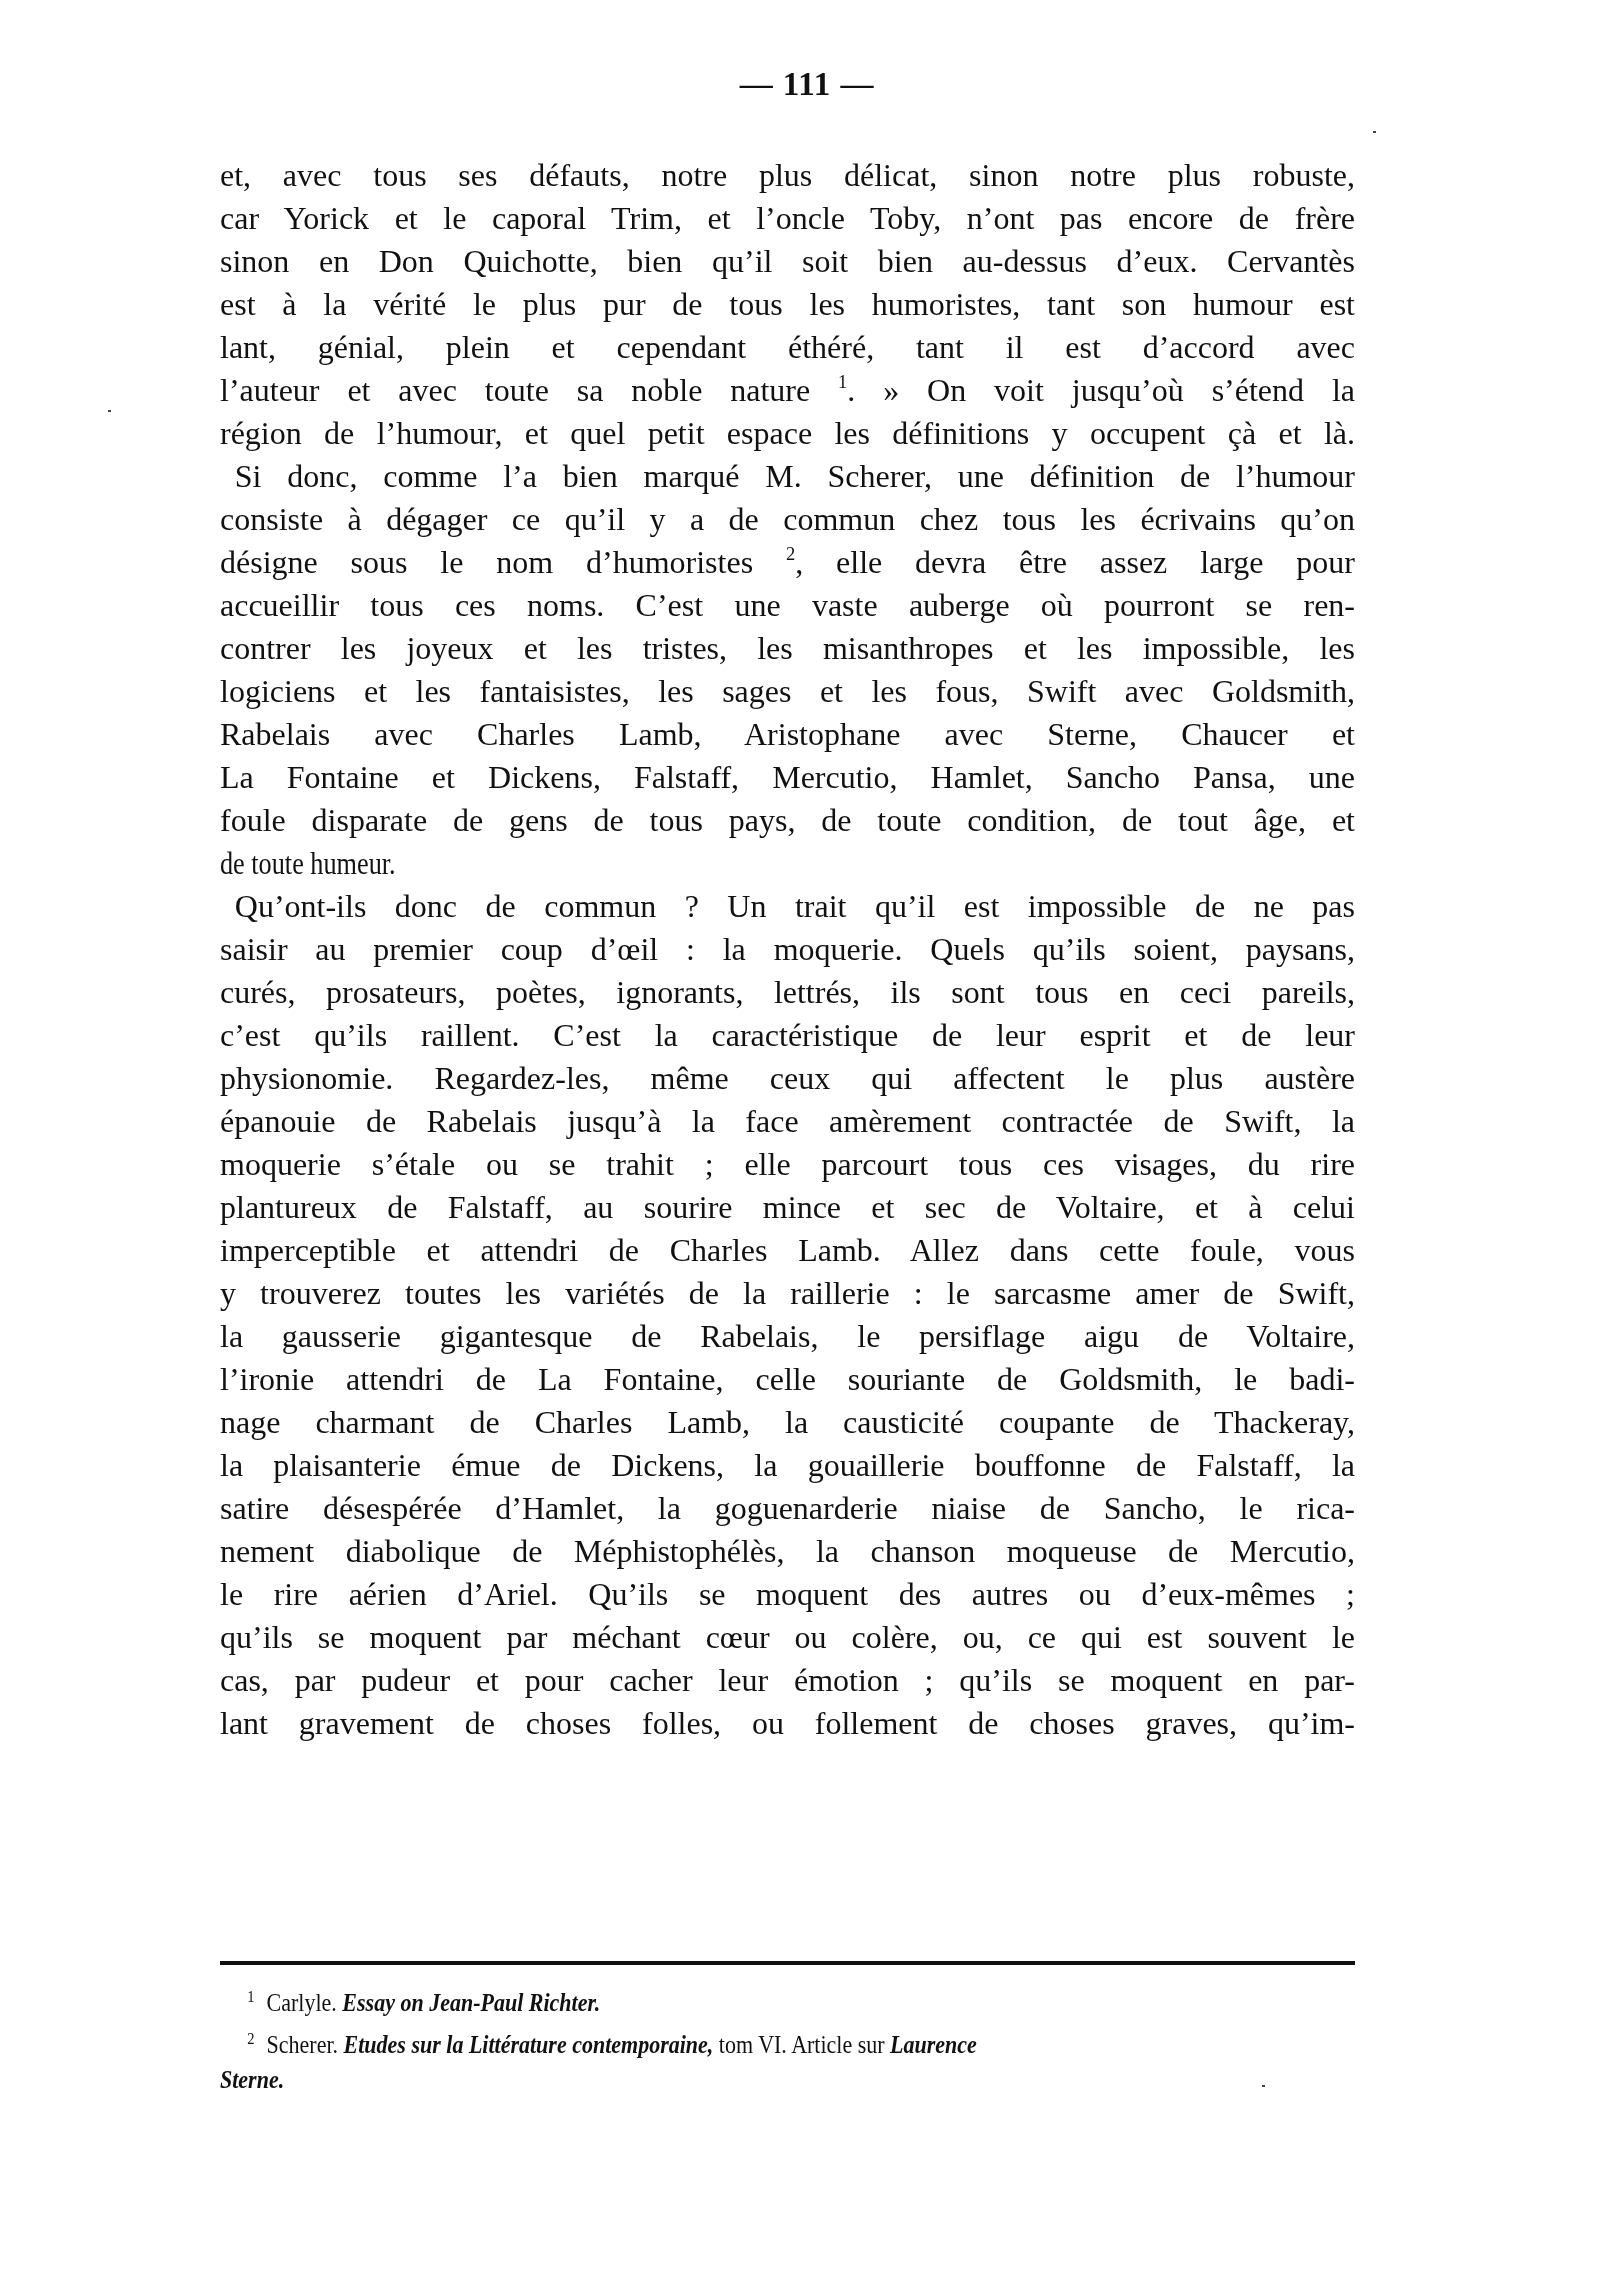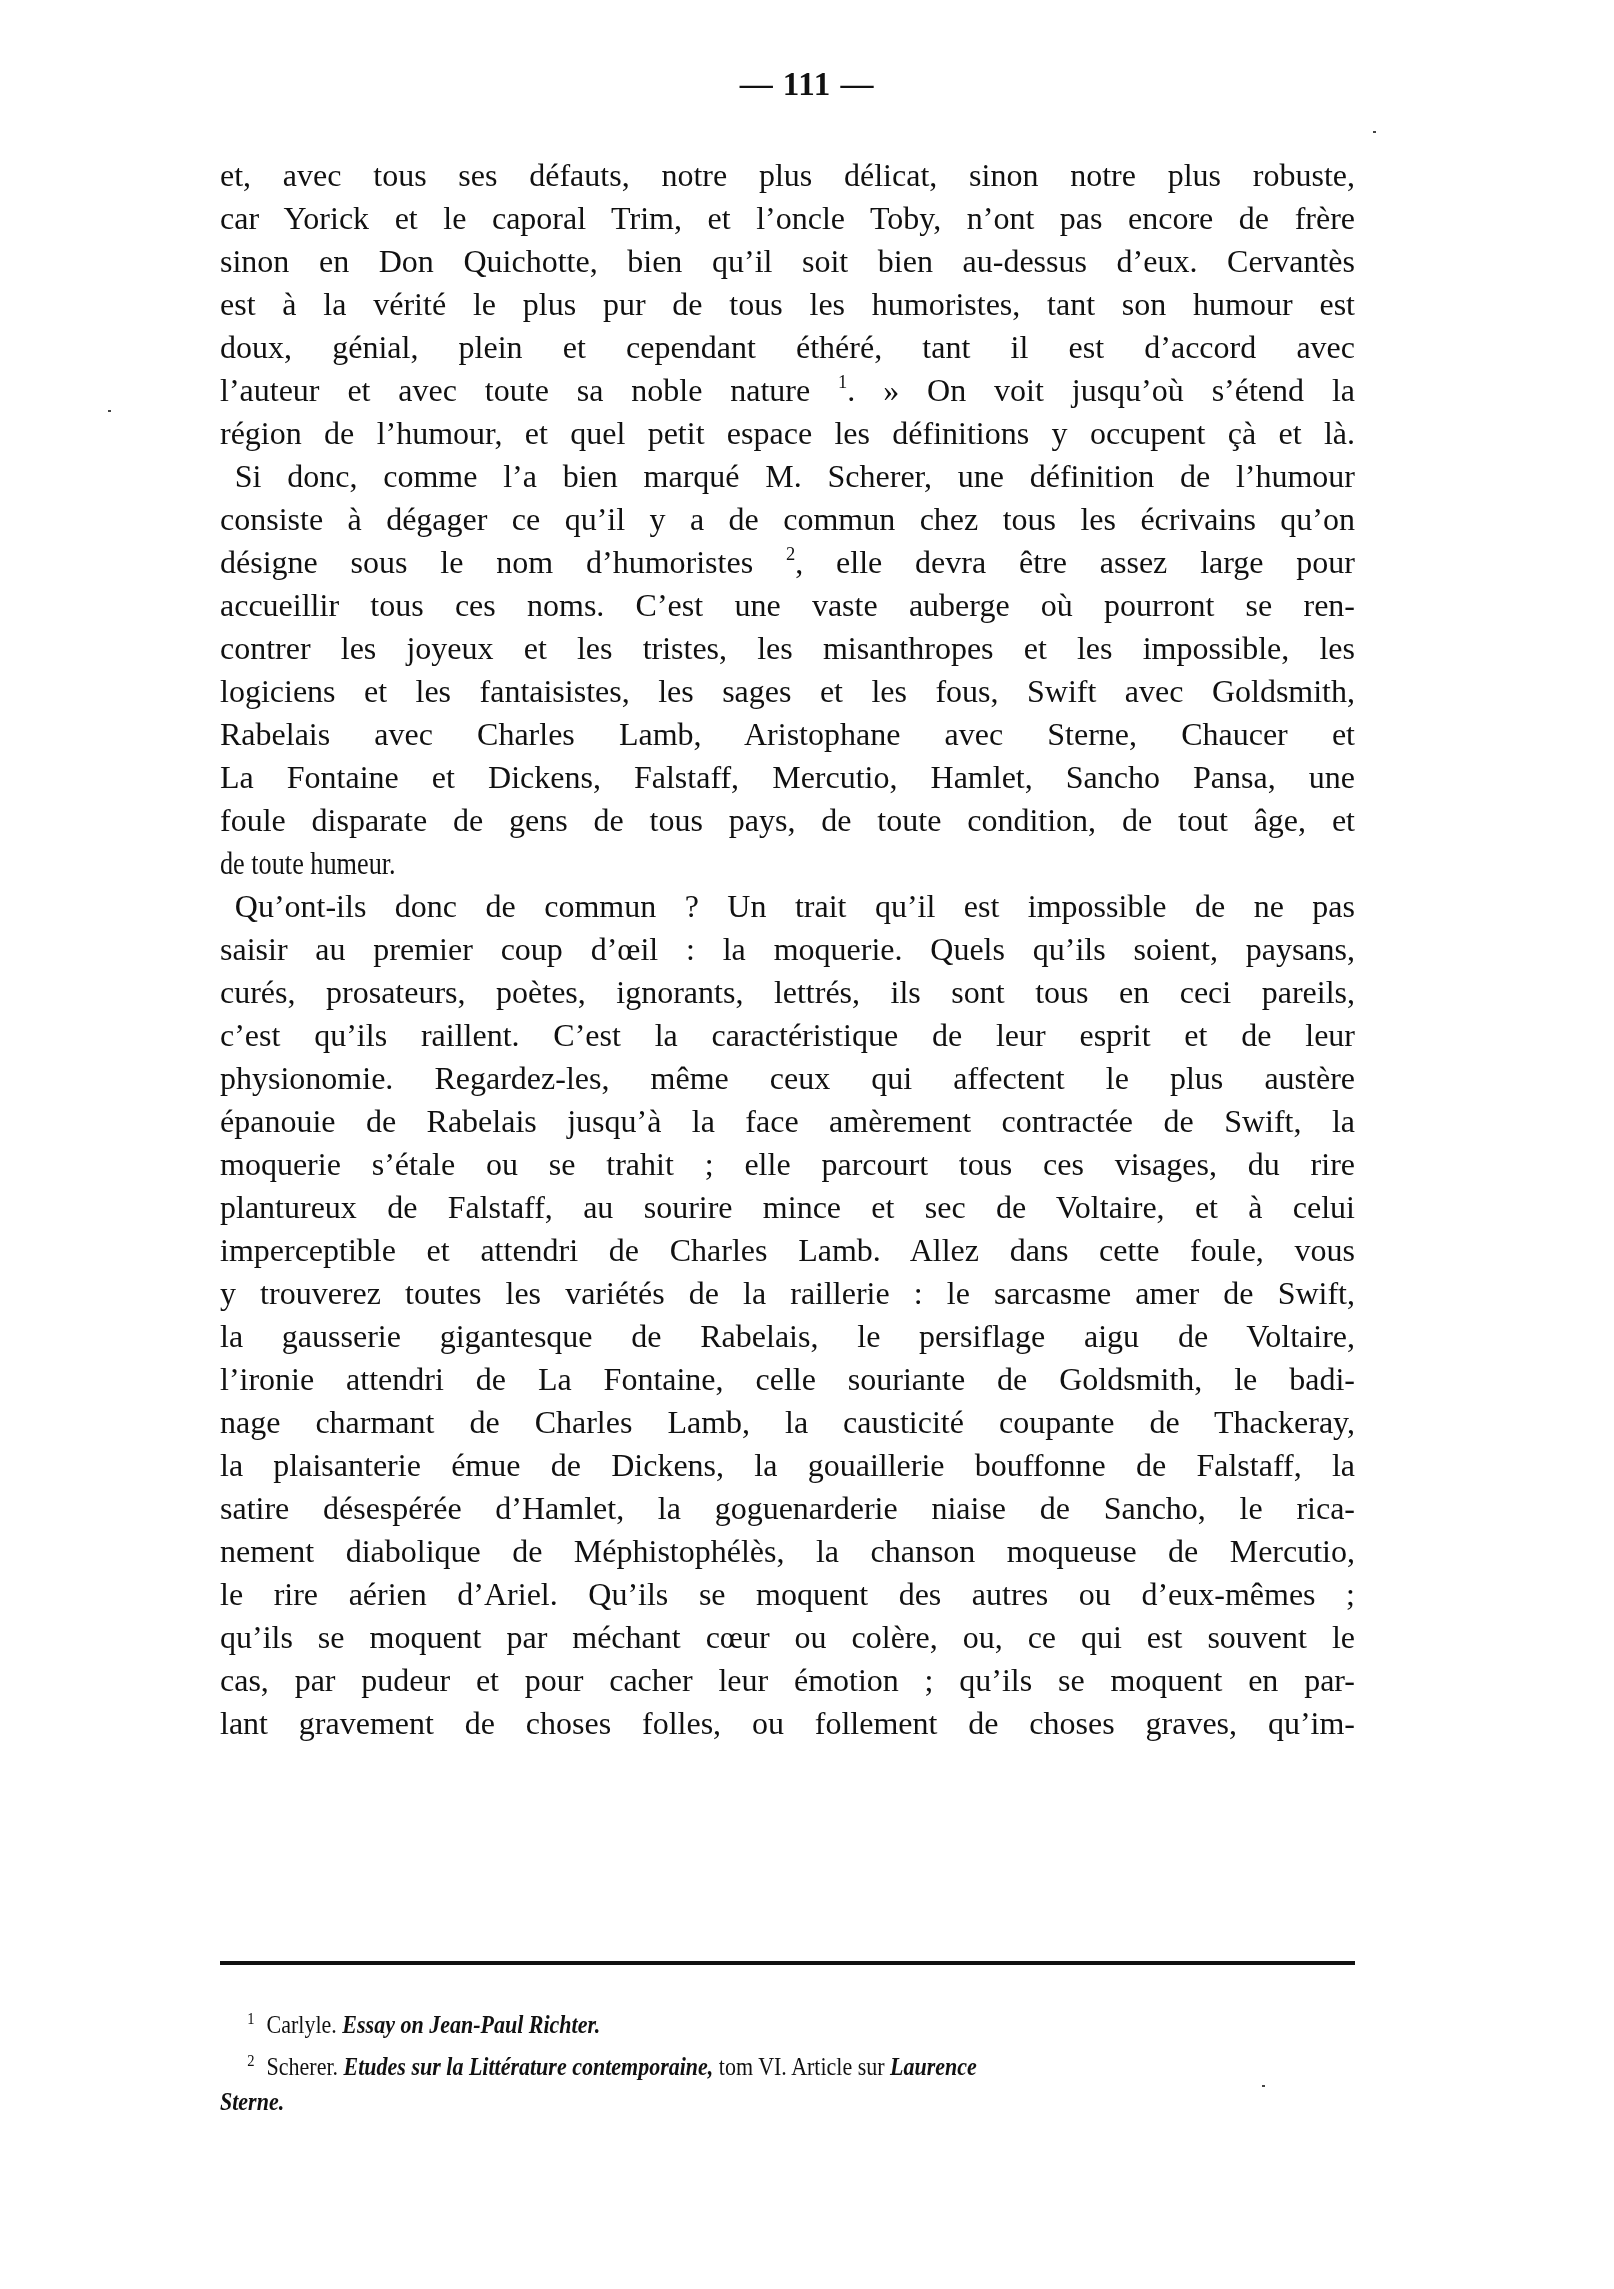--- a/index.html
+++ b/index.html
@@ -62,21 +62,20 @@
       height: 3.7px;
       background: #111111;
     }
     .footnotes {
       position: absolute;
       left: 220px;
       top: 1982px;
       width: 1135px;
       font-size: 25px;
       line-height: 42px;
-      margin-top: 22px;
     }
     .fn {
       display: block;
       white-space: nowrap;
     }
     .fn.first-line {
       padding-left: 31px;
     }
     .fn.cont {
       line-height: 35px;
@@ -102,21 +101,21 @@
 </head>
 <body>
 
 <div class="page-number">— 111 —</div>
 
 <div class="body-text" id="body-text">
     <span class="line" style=""><span>et, avec tous ses défauts, notre plus délicat, sinon notre plus robuste,</span></span>
     <span class="line" style=""><span>car Yorick et le caporal Trim, et l’oncle Toby, n’ont pas encore de frère</span></span>
     <span class="line" style=""><span>sinon en Don Quichotte, bien qu’il soit bien au-dessus d’eux. Cervantès</span></span>
     <span class="line" style=""><span>est à la vérité le plus pur de tous les humoristes, tant son humour est</span></span>
-    <span class="line" style=""><span>doux, génial, plein et cependant éthéré, tant il est d’accord avec</span></span>
+    <span class="line" style=""><span>lant, génial, plein et cependant éthéré, tant il est d’accord avec</span></span>
     <span class="line" style=""><span>l’auteur et avec toute sa noble nature</span> <sup>1</sup><span>. » On voit jusqu’où s’étend la</span></span>
     <span class="line" style=""><span>région de l’humour, et quel petit espace les définitions y occupent çà et là.</span></span>
     <span class="line indent" style=""><span>Si donc, comme l’a bien marqué M. Scherer, une définition de l’humour</span></span>
     <span class="line" style=""><span>consiste à dégager ce qu’il y a de commun chez tous les écrivains qu’on</span></span>
     <span class="line" style=""><span>désigne sous le nom d’humoristes</span> <sup>2</sup><span>, elle devra être assez large pour</span></span>
     <span class="line" style=""><span>accueillir tous ces noms. C’est une vaste auberge où pourront se ren-</span></span>
     <span class="line" style=""><span>contrer les joyeux et les tristes, les misanthropes et les impossible, les</span></span>
     <span class="line" style=""><span>logiciens et les fantaisistes, les sages et les fous, Swift avec Goldsmith,</span></span>
     <span class="line" style=""><span>Rabelais avec Charles Lamb, Aristophane avec Sterne, Chaucer et</span></span>
     <span class="line" style=""><span>La Fontaine et Dickens, Falstaff, Mercutio, Hamlet, Sancho Pansa, une</span></span>

